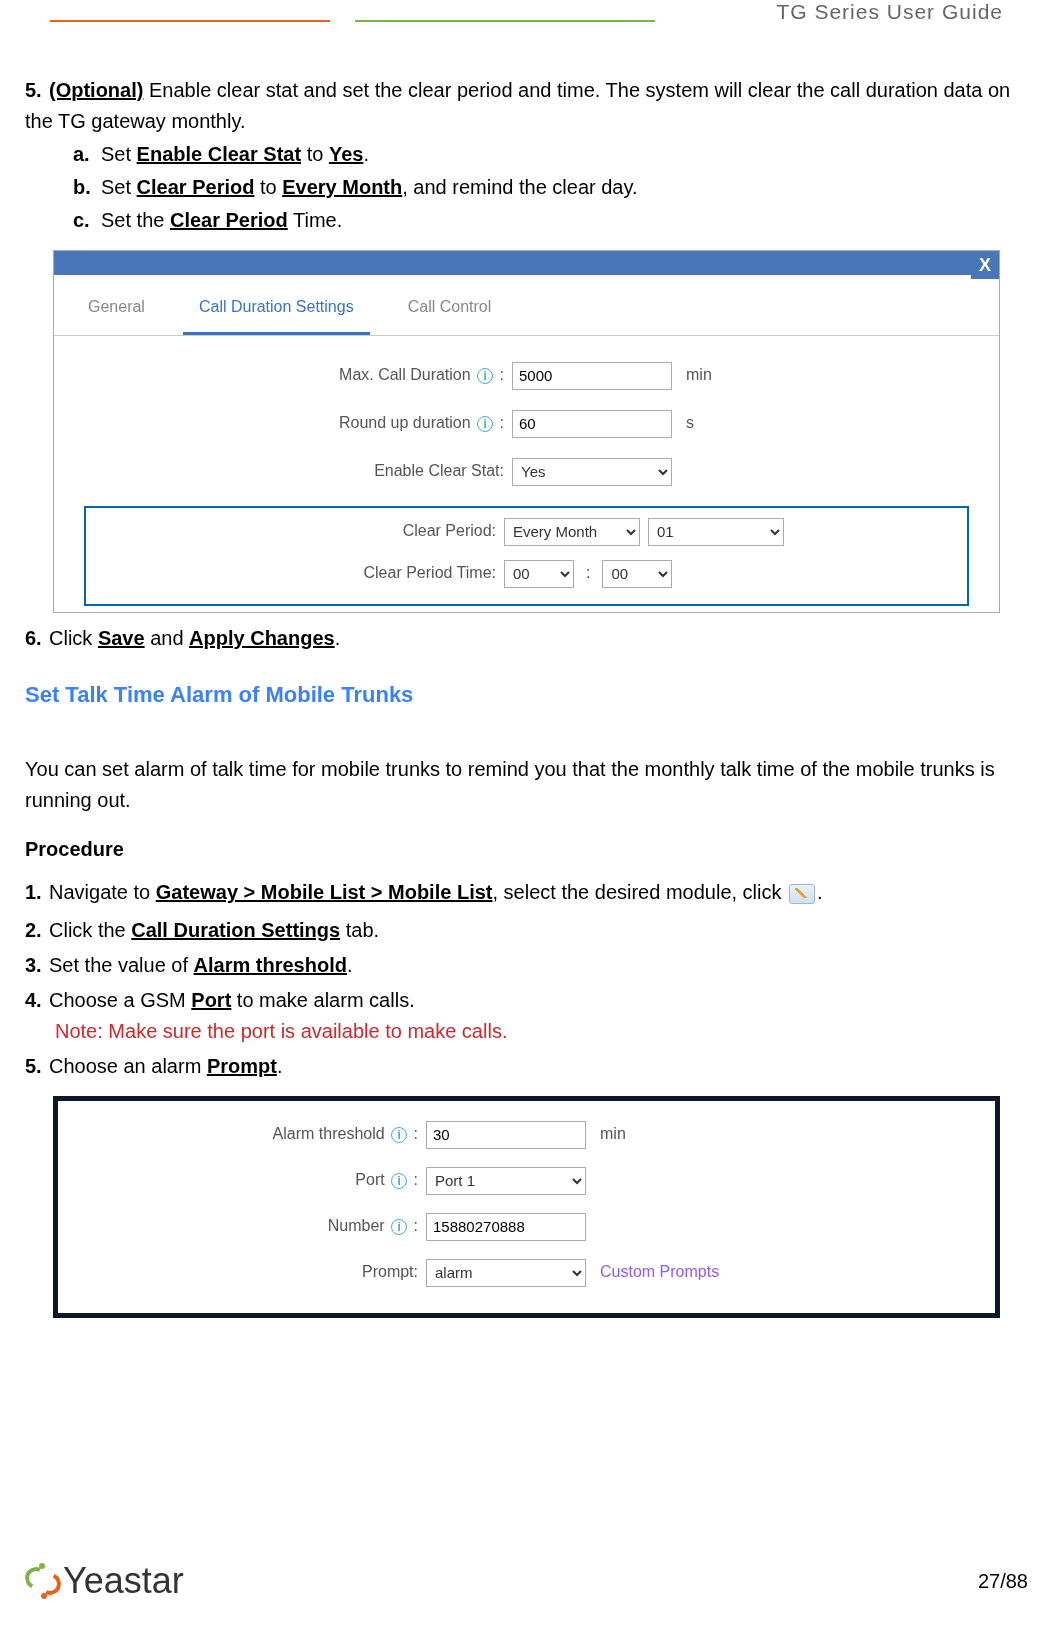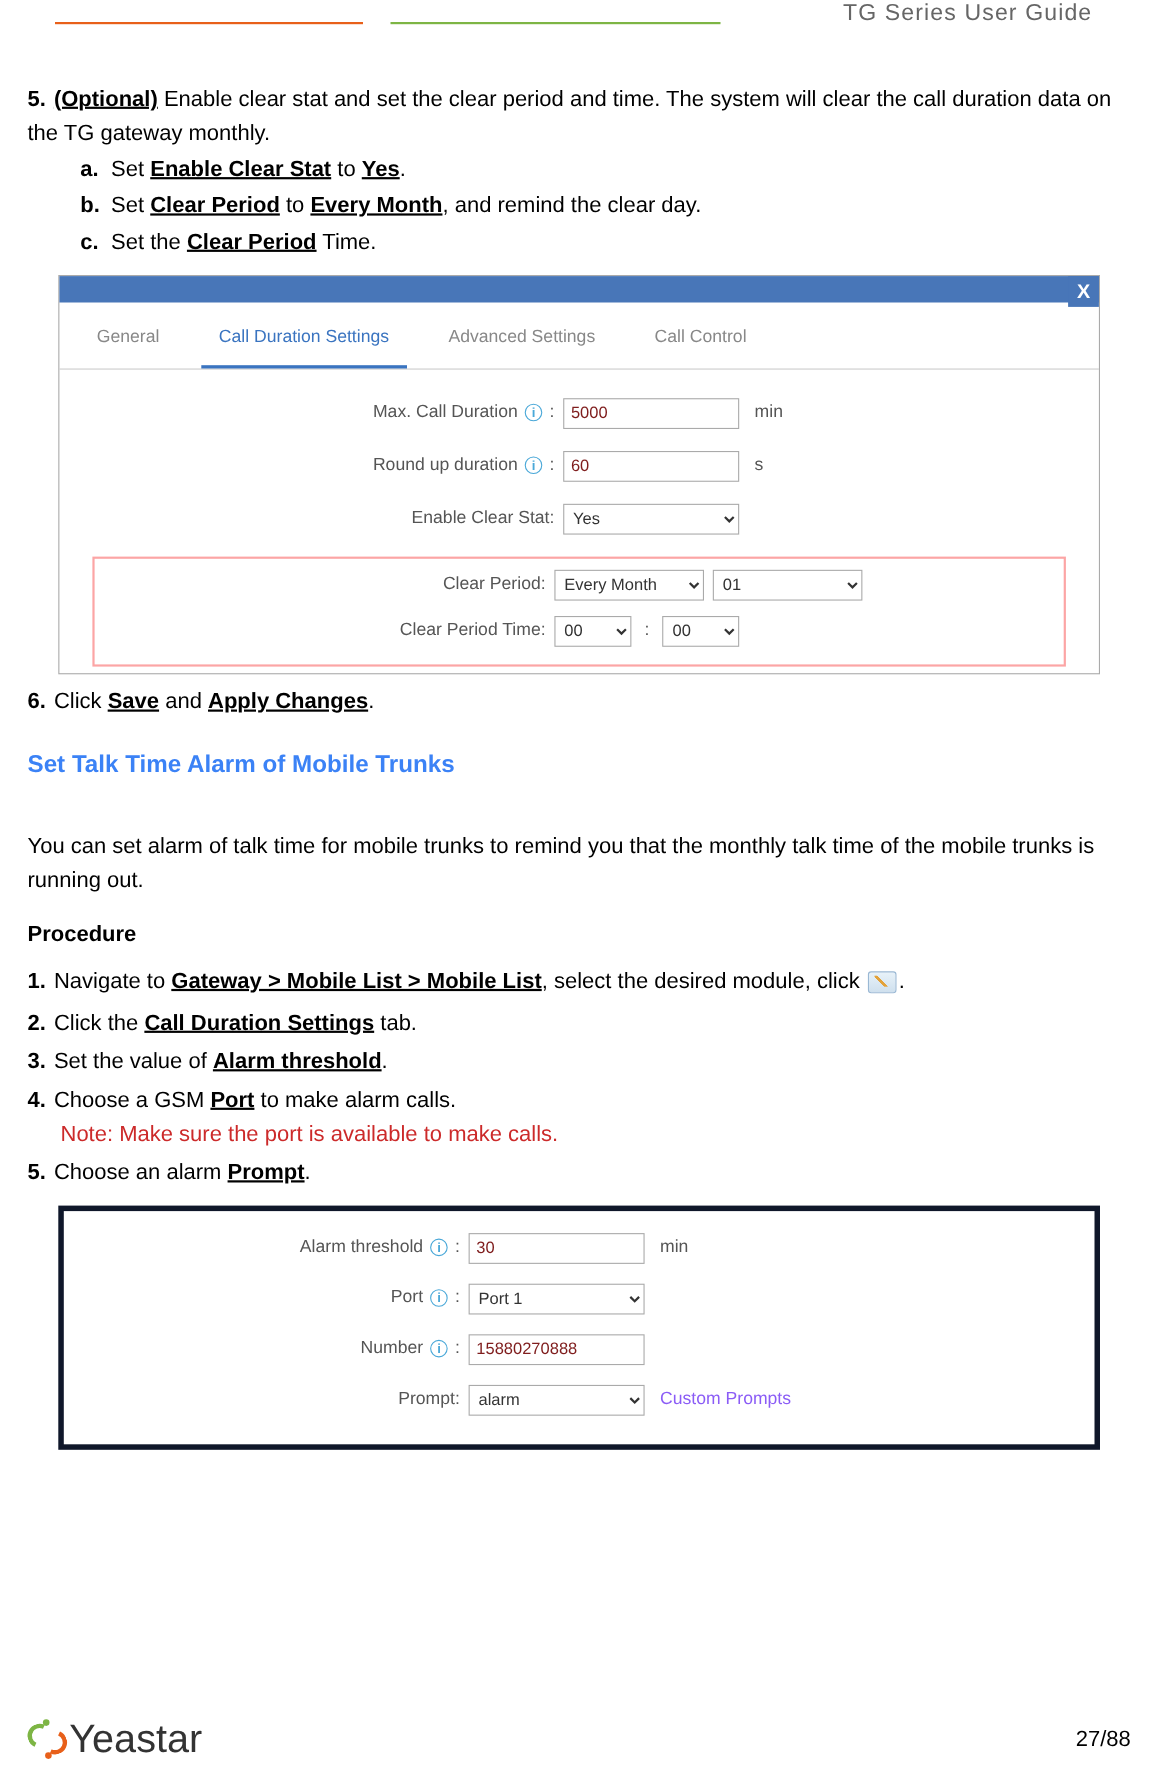--- a/index.html
+++ b/index.html
@@ -29,21 +29,21 @@
     .header-line-green {
       position: absolute;
       left: 330px;
       top: 20px;
       width: 300px;
       height: 2px;
       background: #7db544;
     }
     .header-text {
       position: absolute;
-      right: 35px;
+      right: 25px;
       top: 0;
       color: #666;
       font-size: 21px;
       letter-spacing: 1px;
     }
     .content {
       padding: 45px 0 0 0;
       line-height: 1.55;
     }
     ol.main-list {
@@ -148,34 +148,34 @@
       font-weight: bold;
       margin: 0 2px;
       vertical-align: middle;
     }
     .txt-input {
       border: 1px solid #aaa;
       height: 28px;
       padding: 2px 6px;
       font-size: 15px;
       width: 160px;
-      color: #7f1d1d;
+      color: #000000;
     }
     .sel-input {
       border: 1px solid #aaa;
       height: 28px;
       padding: 2px 4px;
       font-size: 15px;
       width: 160px;
       background: #fff;
       color: #333;
     }
     .unit { color: #555; font-size: 16px; margin-left: 6px; }
     .red-box {
-      border: 2px solid #fca5a5;
+      border: 2px solid #0369a1;
       padding: 10px 6px 2px 6px;
       margin: 0 -10px 0 -10px;
     }
     .red-box .form-row { margin-bottom: 14px; }
     .red-box .form-label { width: 404px; }
     .sel-sm { width: 70px; }
     .sel-md { width: 136px; }
     .colon-sep { margin: 0 4px; }
 
     
@@ -310,21 +310,20 @@
     </li>
   </ol>
 
   <div class="dialog">
     <div class="dlg-bar">
       <div class="dlg-close">X</div>
     </div>
     <div class="tabs">
       <div class="tab">General</div>
       <div class="tab active">Call Duration Settings</div>
-      <div class="tab">Advanced Settings</div>
       <div class="tab">Call Control</div>
     </div>
     <div class="form-area">
       <div class="form-row">
         <span class="form-label"><span>Max. Call Duration</span> <span class="info-icon">i</span> :</span>
         <input class="txt-input" value="5000" style="">
         <span class="unit">min</span>
       </div>
       <div class="form-row">
         <span class="form-label"><span>Round up duration</span> <span class="info-icon">i</span> :</span>

